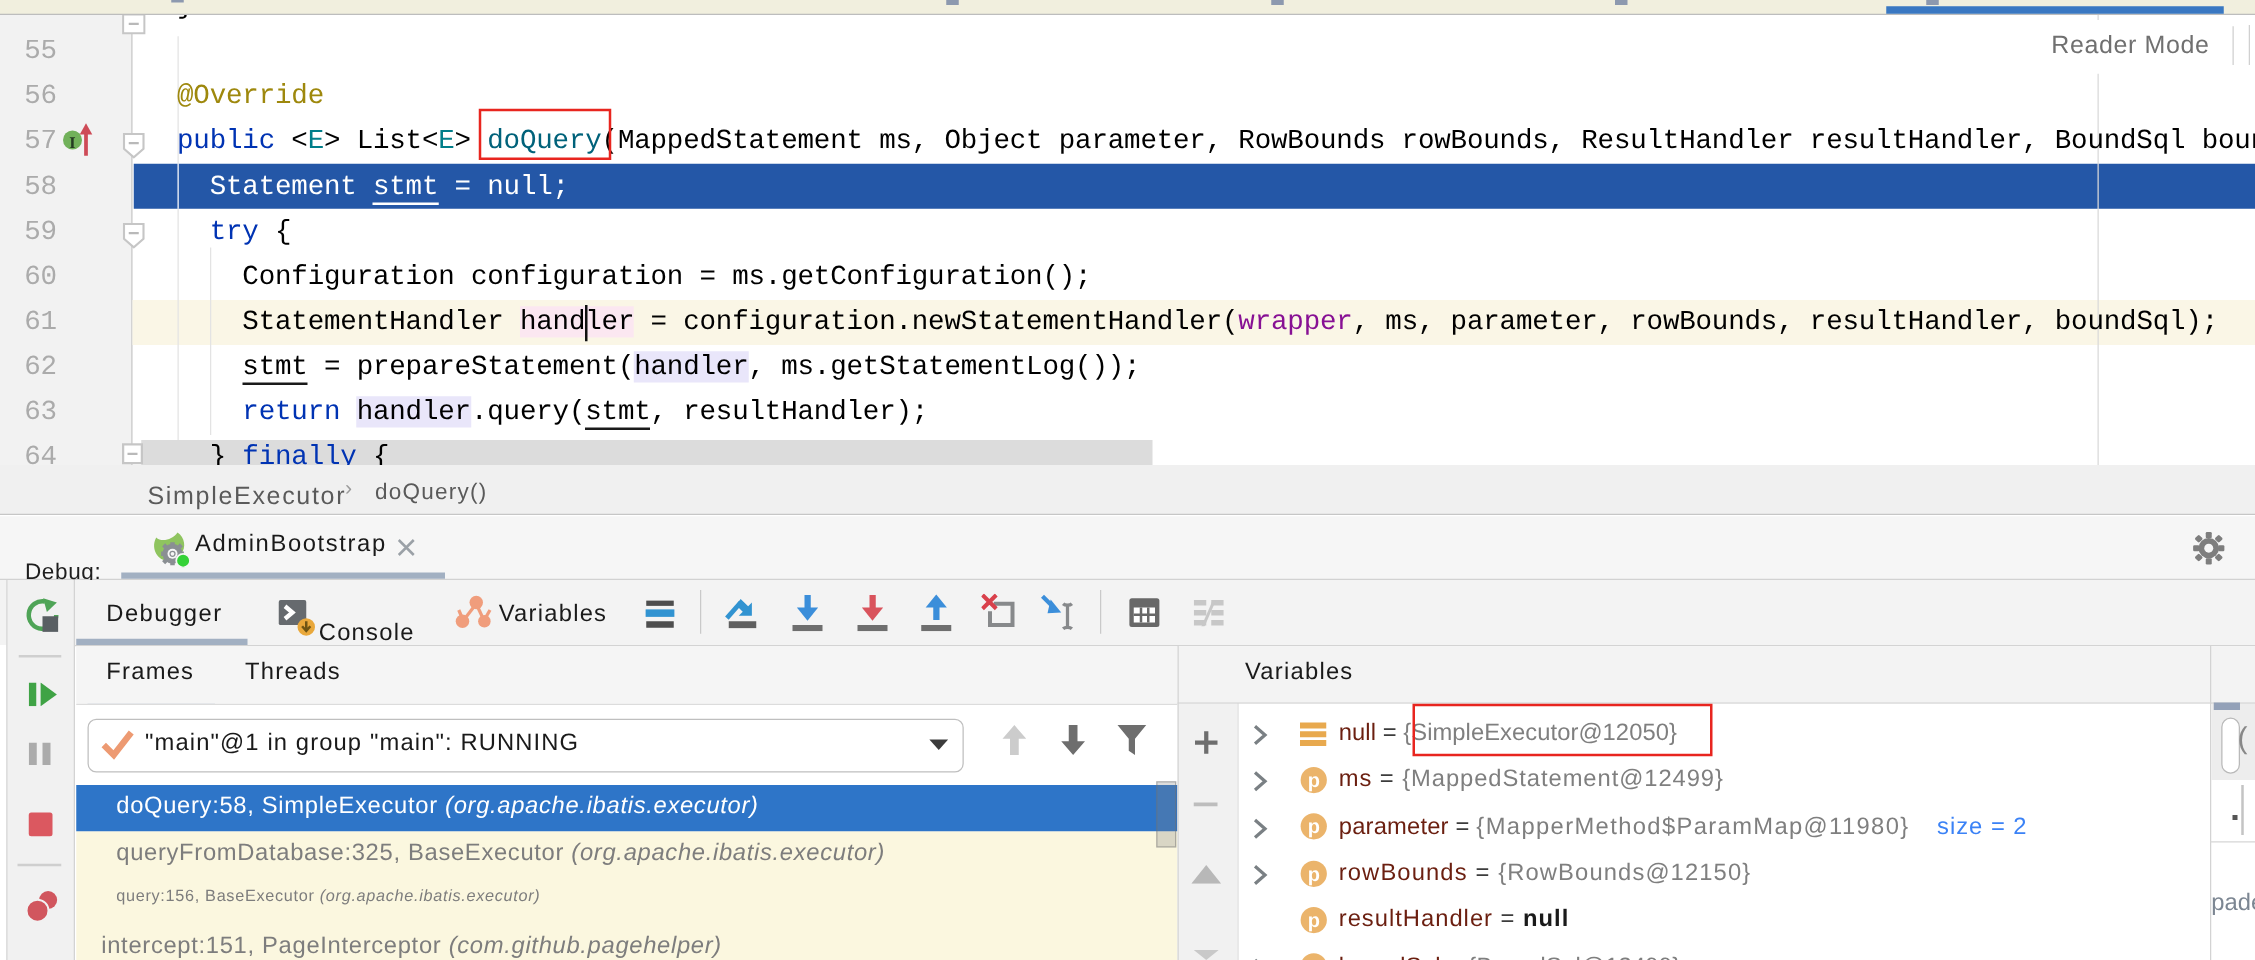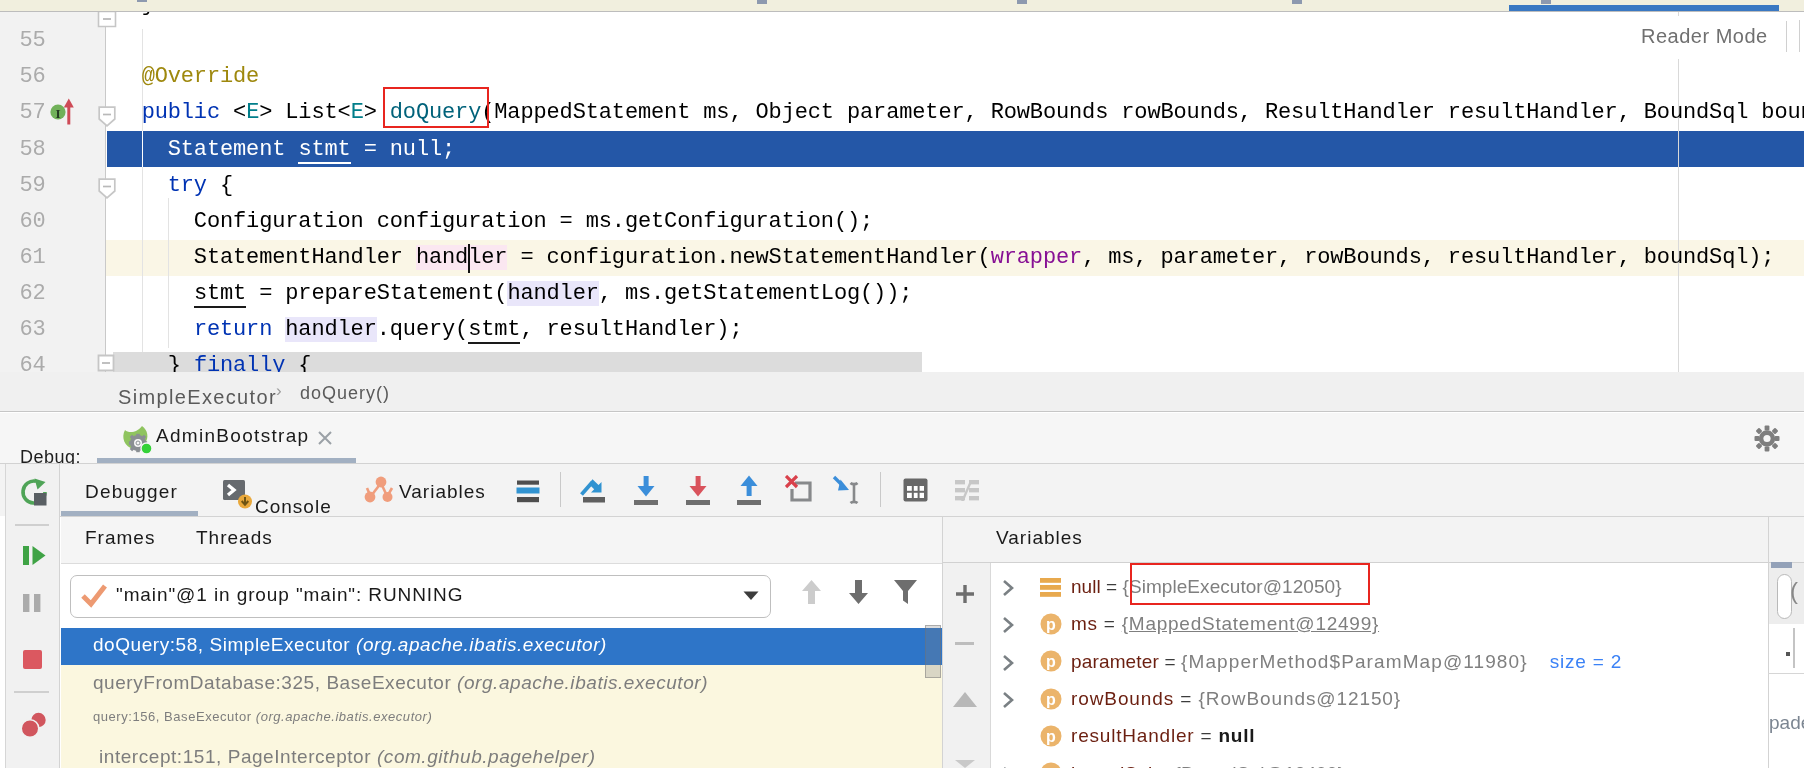--- a/index.html
+++ b/index.html
@@ -308,21 +308,21 @@
   <path d="M1 1 L24 1 L15 12 L15 25 L10 21.5 L10 12 Z" fill="#6e6e6e"></path>
 </svg>
 
 <div class="abs" style="left:61px;top:563px;width:881px;height:1px;background:#dcdcdc;"></div>
 
 <div class="abs" style="left:61px;top:664.5px;width:881px;height:103.5px;background:#fbf7df;"></div>
 <div class="abs" style="left:61px;top:627.7px;width:881px;height:37px;background:#2e75c8;"></div>
 <div class="abs ui" style="left:93px;top:634px;font-size:19px;letter-spacing:0.55px;color:#fff;">doQuery:58, SimpleExecutor <i>(org.apache.ibatis.executor)</i></div>
 <div class="abs ui" style="left:93px;top:672px;font-size:19px;letter-spacing:0.55px;color:#7d7d7d;">queryFromDatabase:325, BaseExecutor <i>(org.apache.ibatis.executor)</i></div>
 <div class="abs ui" style="left:93px;top:709px;font-size:13px;letter-spacing:0.55px;color:#7d7d7d;">query:156, BaseExecutor <i>(org.apache.ibatis.executor)</i></div>
-<div class="abs ui" style="left:99px;top:746px;font-size:19px;letter-spacing:0.55px;color:#7d7d7d;">intercept:151, PageInterceptor <i>(com.github.pagehelper)</i></div>
+<div class="abs ui" style="left:81px;top:746px;font-size:19px;letter-spacing:0.55px;color:#7d7d7d;">intercept:151, PageInterceptor <i>(com.github.pagehelper)</i></div>
 
 <div class="abs" style="left:925px;top:625px;width:16px;height:53px;background:rgba(128,128,128,0.28);border:1px solid rgba(110,110,110,0.45);box-sizing:border-box;"></div>
 
 <div class="abs" style="left:942px;top:563px;width:48px;height:205px;background:#f1f1f1;"></div>
 <div class="abs" style="left:942px;top:516px;width:1px;height:252px;background:#d3d3d3;"></div>
 <div class="abs" style="left:990px;top:563px;width:1px;height:205px;background:#d9d9d9;"></div>
 
 <svg class="abs" style="left:955px;top:584px;" width="20" height="20" viewBox="0 0 20 20">
   <path d="M10 1 L10 19 M1 10 L19 10" stroke="#6e6e6e" stroke-width="3.4"></path>
 </svg>
@@ -373,21 +373,21 @@
   <svg class="abs" style="left:49px;top:161.9px;" width="22" height="22" viewBox="0 0 22 22">
       <circle cx="11" cy="11" r="10.5" fill="#ebb46b"></circle>
       <text x="11" y="16.5" font-size="16" font-weight="bold" fill="#fff" text-anchor="middle" font-family="Liberation Sans">p</text>
     </svg>
   <svg class="abs" style="left:49px;top:199.2px;" width="22" height="22" viewBox="0 0 22 22">
       <circle cx="11" cy="11" r="10.5" fill="#ebb46b"></circle>
       <text x="11" y="16.5" font-size="16" font-weight="bold" fill="#fff" text-anchor="middle" font-family="Liberation Sans">p</text>
     </svg>
   
   <div class="abs ui" style="left:80px;top:13px;font-size:19px;letter-spacing:0.05px;"><span style="color:#6b1f10;">null</span><span style="color:#3c3c3c;"> = </span><span style="color:#7f7f7f;">{SimpleExecutor@12050}</span></div>
-  <div class="abs ui" style="left:80px;top:50.3px;font-size:19px;letter-spacing:0.75px;"><span style="color:#6b1f10;">ms</span><span style="color:#3c3c3c;"> = </span><span style="color:#7f7f7f;text-decoration:underline;">{MappedStatement@12499}</span></div>
+  <div class="abs ui" style="left:80px;top:50.3px;font-size:19px;letter-spacing:0.75px;"><span style="color:#6b1f10;">ms</span><span style="color:#3c3c3c;"> = </span><span style="color:#7f7f7f;">{MappedStatement@12499}</span></div>
   <div class="abs ui" style="left:80px;top:87.6px;font-size:19px;letter-spacing:0.15px;"><span style="color:#6b1f10;">parameter</span><span style="color:#3c3c3c;"> = </span><span style="color:#7f7f7f;letter-spacing:1.1px;">{MapperMethod$ParamMap@11980}</span><span style="color:#3b82f6;margin-left:22px;letter-spacing:0.8px;">size = 2</span></div>
   <div class="abs ui" style="left:80px;top:124.9px;font-size:19px;letter-spacing:0.9px;"><span style="color:#6b1f10;">rowBounds</span><span style="color:#3c3c3c;"> = </span><span style="color:#7f7f7f;">{RowBounds@12150}</span></div>
   <div class="abs ui" style="left:80px;top:162.2px;font-size:19px;letter-spacing:0.8px;"><span style="color:#6b1f10;text-align:right;">resultHandler</span><span style="color:#3c3c3c;"> = </span><span style="color:#1a1a1a;font-weight:bold;">null</span></div>
   <div class="abs ui" style="left:80px;top:199.5px;font-size:19px;letter-spacing:0.15px;"><span style="color:#6b1f10;">boundSql</span><span style="color:#3c3c3c;"> = </span><span style="color:#7f7f7f;">{BoundSql@12499}</span></div>
 </div>
 
 <div class="abs" style="left:1130px;top:563px;width:240px;height:42px;border:2.5px solid #e8251f;box-sizing:border-box;"></div>
 
 <div class="abs" style="left:1768px;top:516px;width:1px;height:252px;background:#d3d3d3;"></div>
 <div class="abs" style="left:1769px;top:563px;width:35px;height:61px;background:#ededed;"></div>

